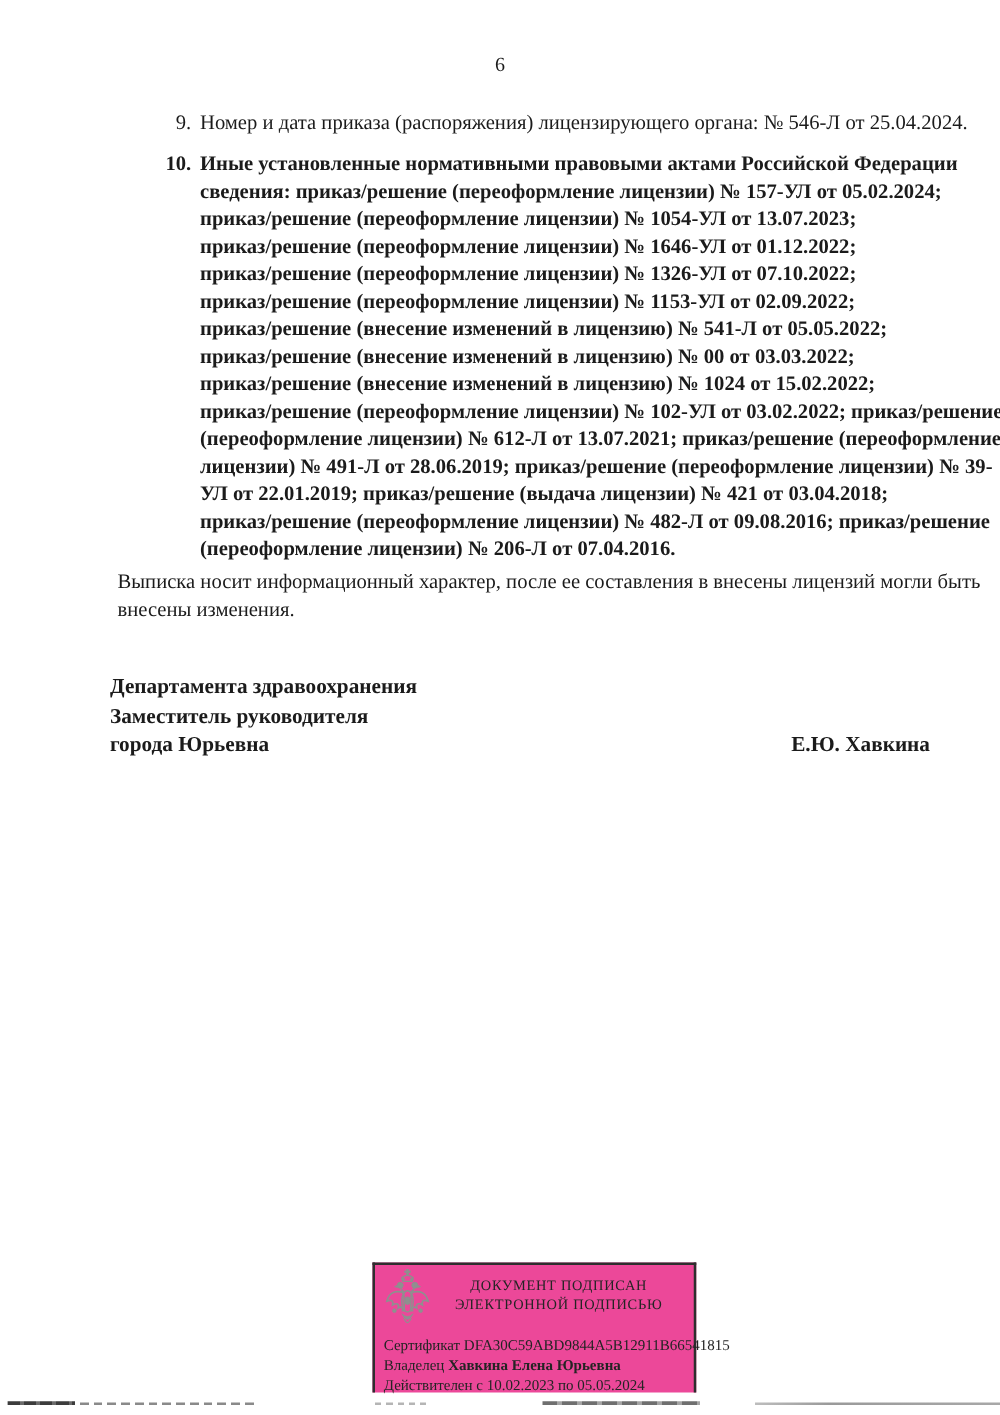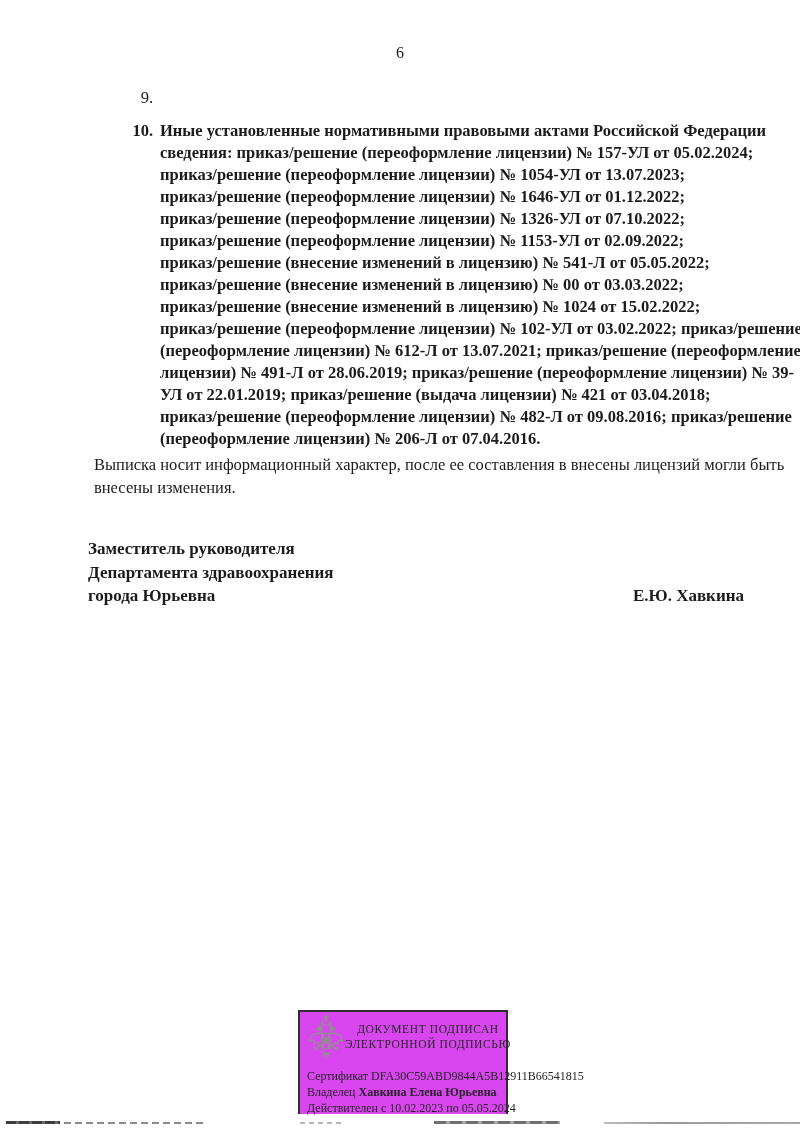--- a/index.html
+++ b/index.html
@@ -32,24 +32,24 @@
   }
   .signature{
     position:absolute;left:88px;top:537px;width:680px;
     font-size:17px;font-weight:bold;line-height:23.5px;
   }
   .signature-name{
     position:absolute;right:24px;top:47px;white-space:nowrap;
   }
   .stamp{
     position:absolute;left:298px;top:1010px;
-    width:210px;height:104px;
+    width:259px;height:104px;
     box-sizing:border-box;
     border:2px solid #2e2e2e;border-bottom:none;
-    background:#d946ef;
+    background:#ec4899;
   }
   .stamp-head{display:flex;align-items:flex-start;padding:3px 6px 0 7px;}
   .stamp-emblem{flex:0 0 38px;height:48px;}
   .stamp-titles{
     flex:1;text-align:center;margin-top:7px;
     font-size:11.5px;line-height:15px;letter-spacing:0.6px;color:#242424;
     white-space:nowrap;
   }
   .stamp-fields{margin:5px 6px 0 7px;font-size:12px;line-height:16px;color:#242424;}
   .stamp-field{white-space:nowrap;}
@@ -68,20 +68,21 @@
 </style>
 </head>
 <body>
 
 <div class="page">
 
   <div class="page-number">6</div>
 
   <div class="doc-item" id="item9">
     <span class="item-num">9.</span>
+    <span class="doc-line">Номер и дата приказа (распоряжения) лицензирующего органа: № 546-Л от 25.04.2024.</span>
   </div>
 
   <div class="doc-item" id="item10">
     <span class="item-num">10.</span>
     <div class="doc-line">Иные установленные нормативными правовыми актами Российской Федерации</div>
     <div class="doc-line">сведения: приказ/решение (переоформление лицензии) № 157-УЛ от 05.02.2024;</div>
     <div class="doc-line">приказ/решение (переоформление лицензии) № 1054-УЛ от 13.07.2023;</div>
     <div class="doc-line">приказ/решение (переоформление лицензии) № 1646-УЛ от 01.12.2022;</div>
     <div class="doc-line">приказ/решение (переоформление лицензии) № 1326-УЛ от 07.10.2022;</div>
     <div class="doc-line">приказ/решение (переоформление лицензии) № 1153-УЛ от 02.09.2022;</div>
@@ -95,22 +96,22 @@
     <div class="doc-line">приказ/решение (переоформление лицензии) № 482-Л от 09.08.2016; приказ/решение</div>
     <div class="doc-line">(переоформление лицензии) № 206-Л от 07.04.2016.</div>
   </div>
 
   <div class="note">
     <div class="doc-line">Выписка носит информационный характер, после ее составления в внесены лицензий могли быть</div>
     <div class="doc-line">внесены изменения.</div>
   </div>
 
   <div class="signature">
+    <div class="doc-line">Департамента здравоохранения</div>
     <div class="doc-line">Заместитель руководителя</div>
-    <div class="doc-line">Департамента здравоохранения</div>
     <div class="doc-line">города Юрьевна</div>
     <div class="signature-name">Е.Ю. Хавкина</div>
   </div>
 
   <div class="stamp">
     <div class="stamp-head">
       <span class="stamp-emblem">
         <svg width="38" height="48" viewBox="0 0 38 48" xmlns="http://www.w3.org/2000/svg">
           <g fill="#8f8f8f" stroke="#8f8f8f" stroke-width="0.6">
 

